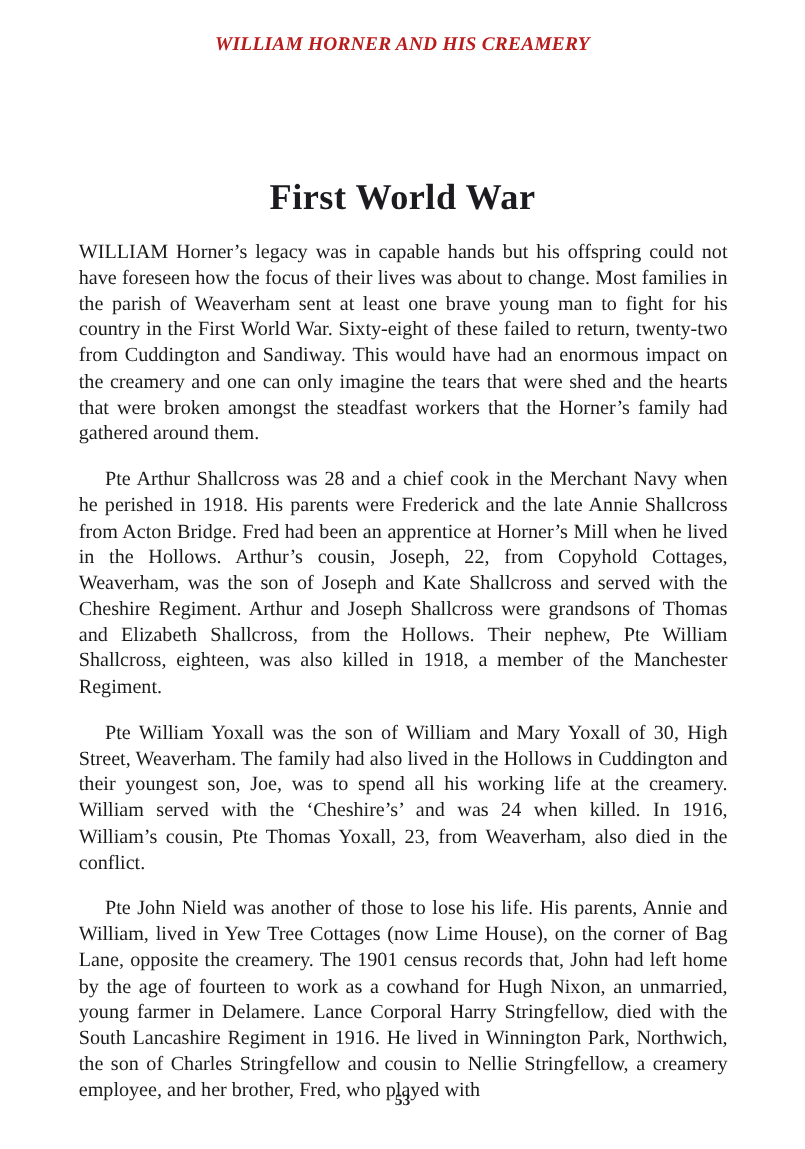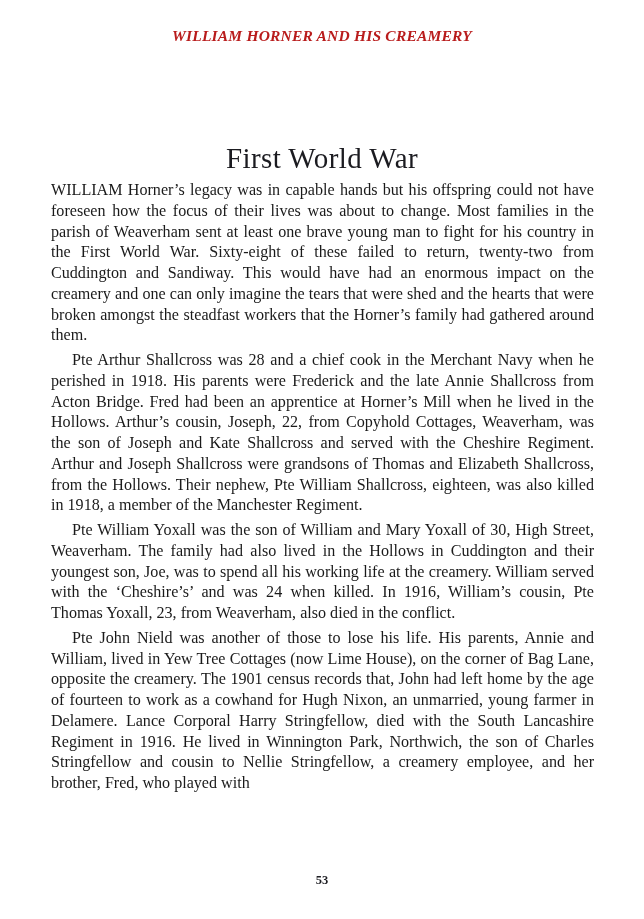--- a/index.html
+++ b/index.html
@@ -33,42 +33,42 @@
     white-space: nowrap;
   }
 
   
   .chapter-title {
     position: absolute;
     top: 123px;
     left: 0;
     width: 644px;
     text-align: center;
-    font-weight: normal;
+    font-weight: bold;
     font-size: 29px;
     letter-spacing: 0.4px;
     color: #1b1b20;
   }
 
   
   .body-column {
     position: absolute;
     top: 176px;
     left: 47px;
     width: 551px;
     text-align: justify;
     text-justify: inter-word;
     font-size: 16.1px;
     line-height: 20.75px;
     color: #1a1a1a;
     hyphens: manual;
   }
 
   .body-column p {
-    margin: 4px;
+    margin: 16px;
     text-indent: 21px;
   }
 
   .body-column p.no-indent {
     text-indent: 0;
   }
 
   .body-column p:last-child {
     text-align: justify;
     font-family: Liberation Serif, serif;

